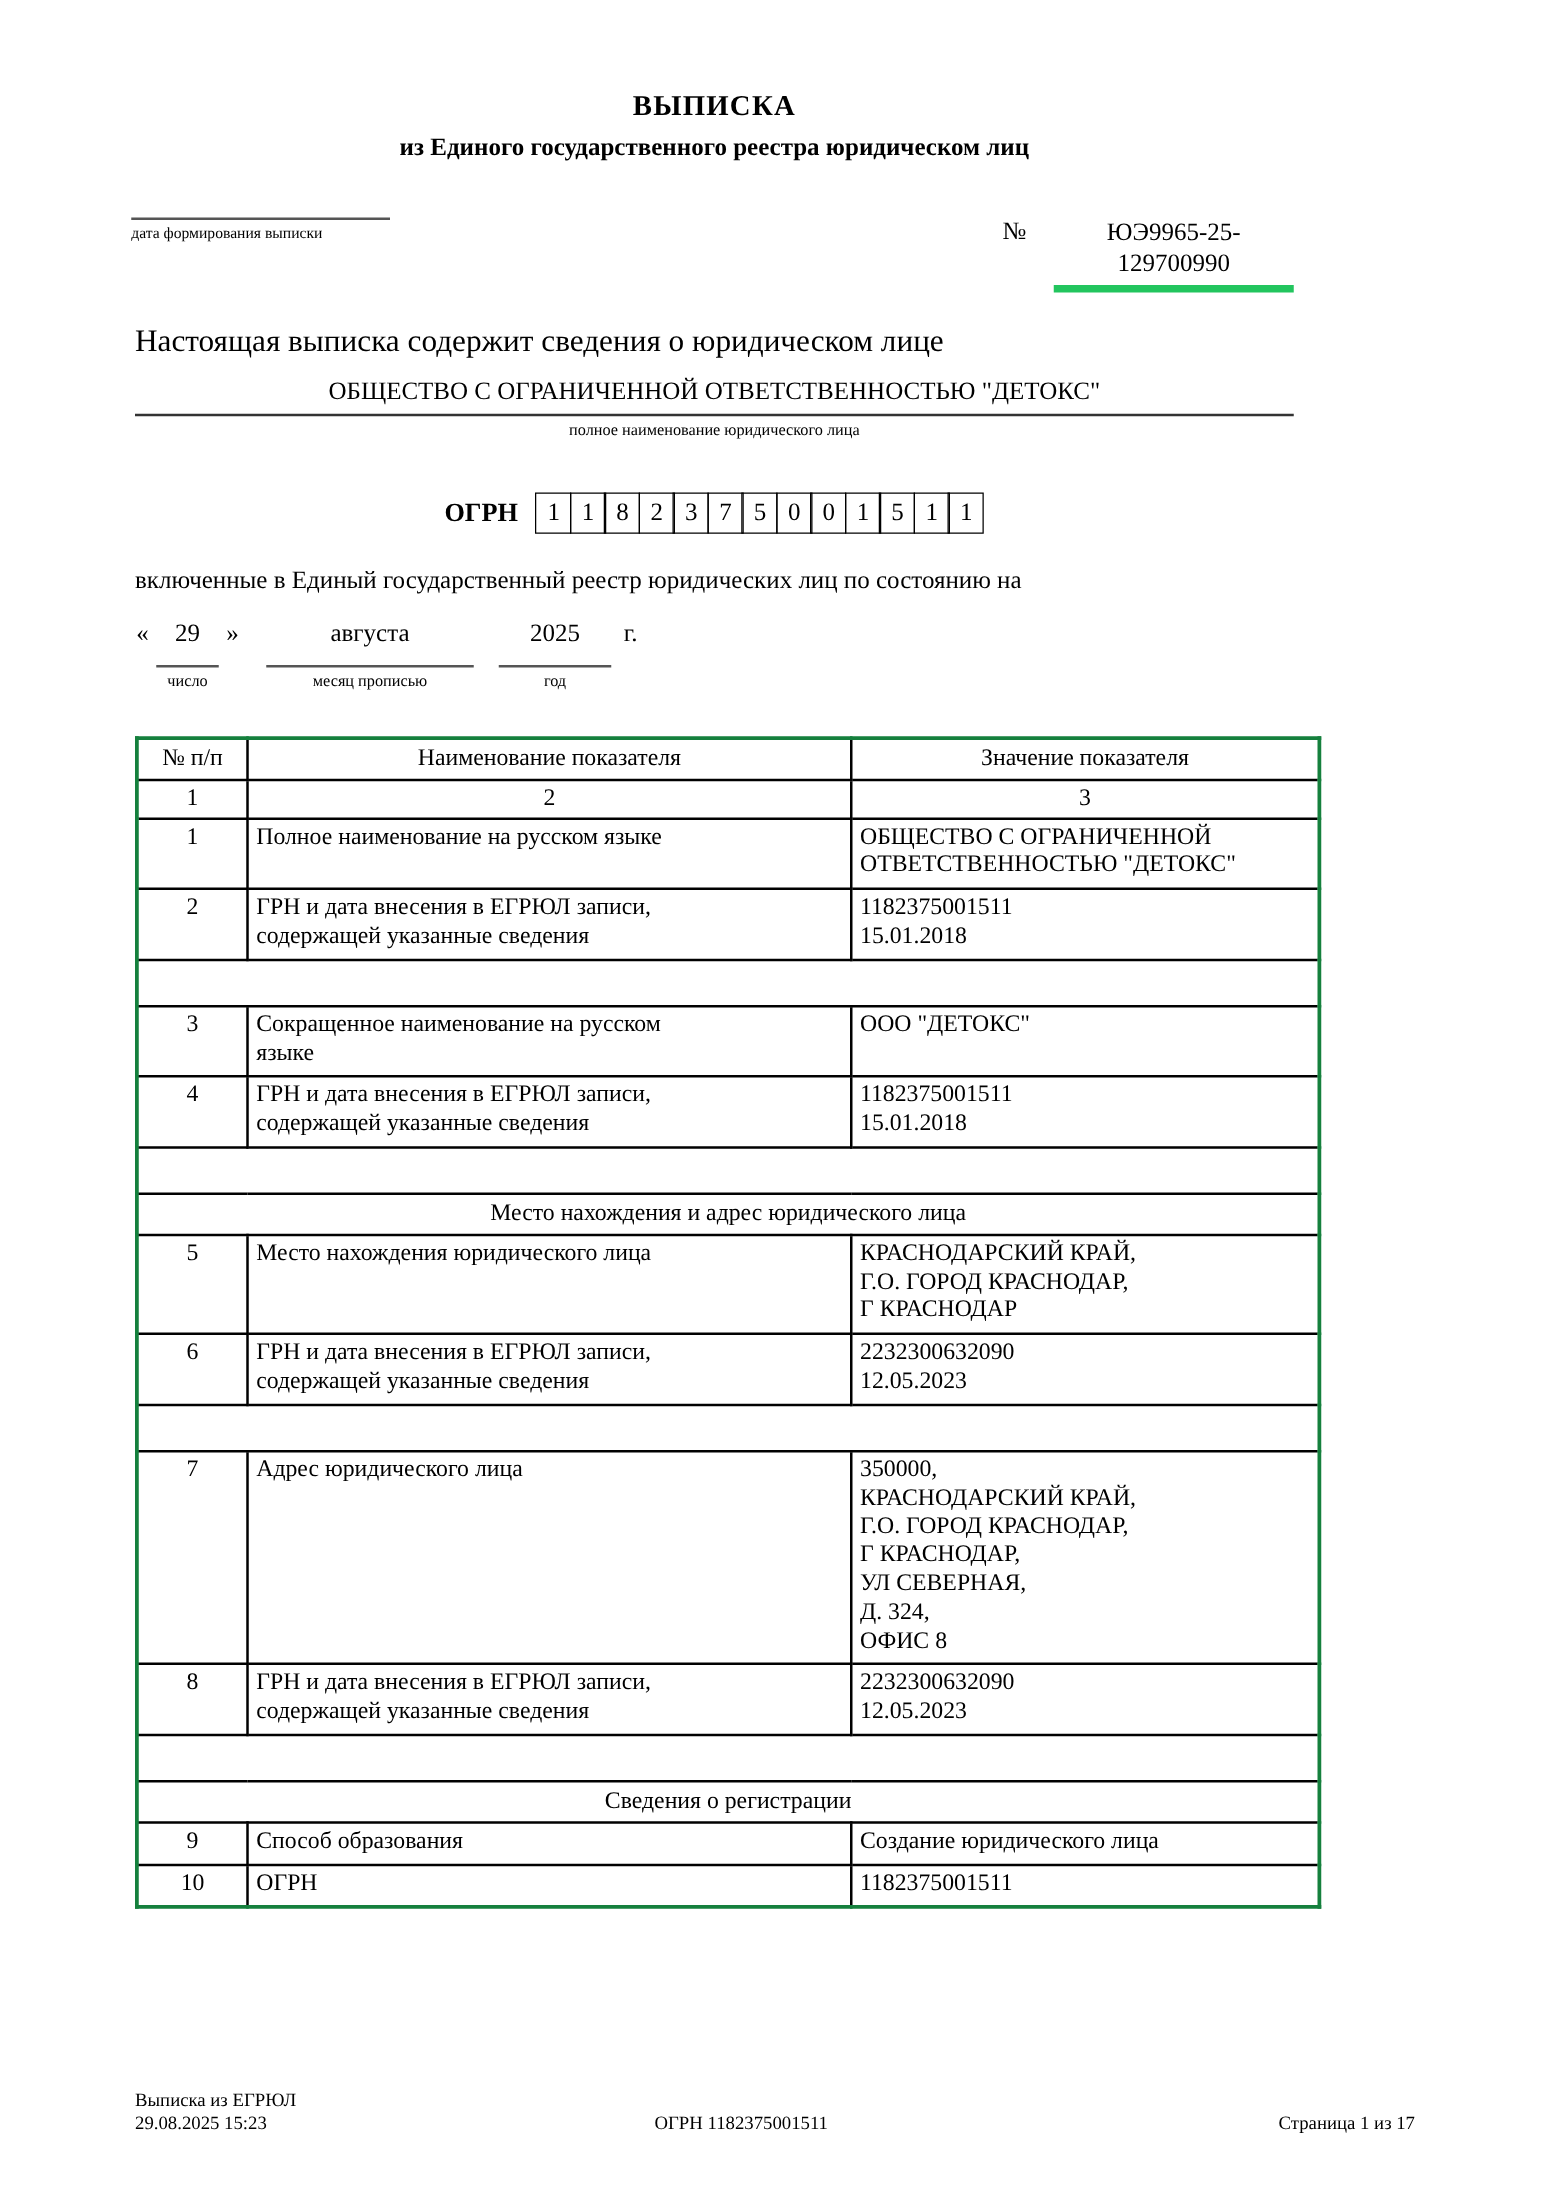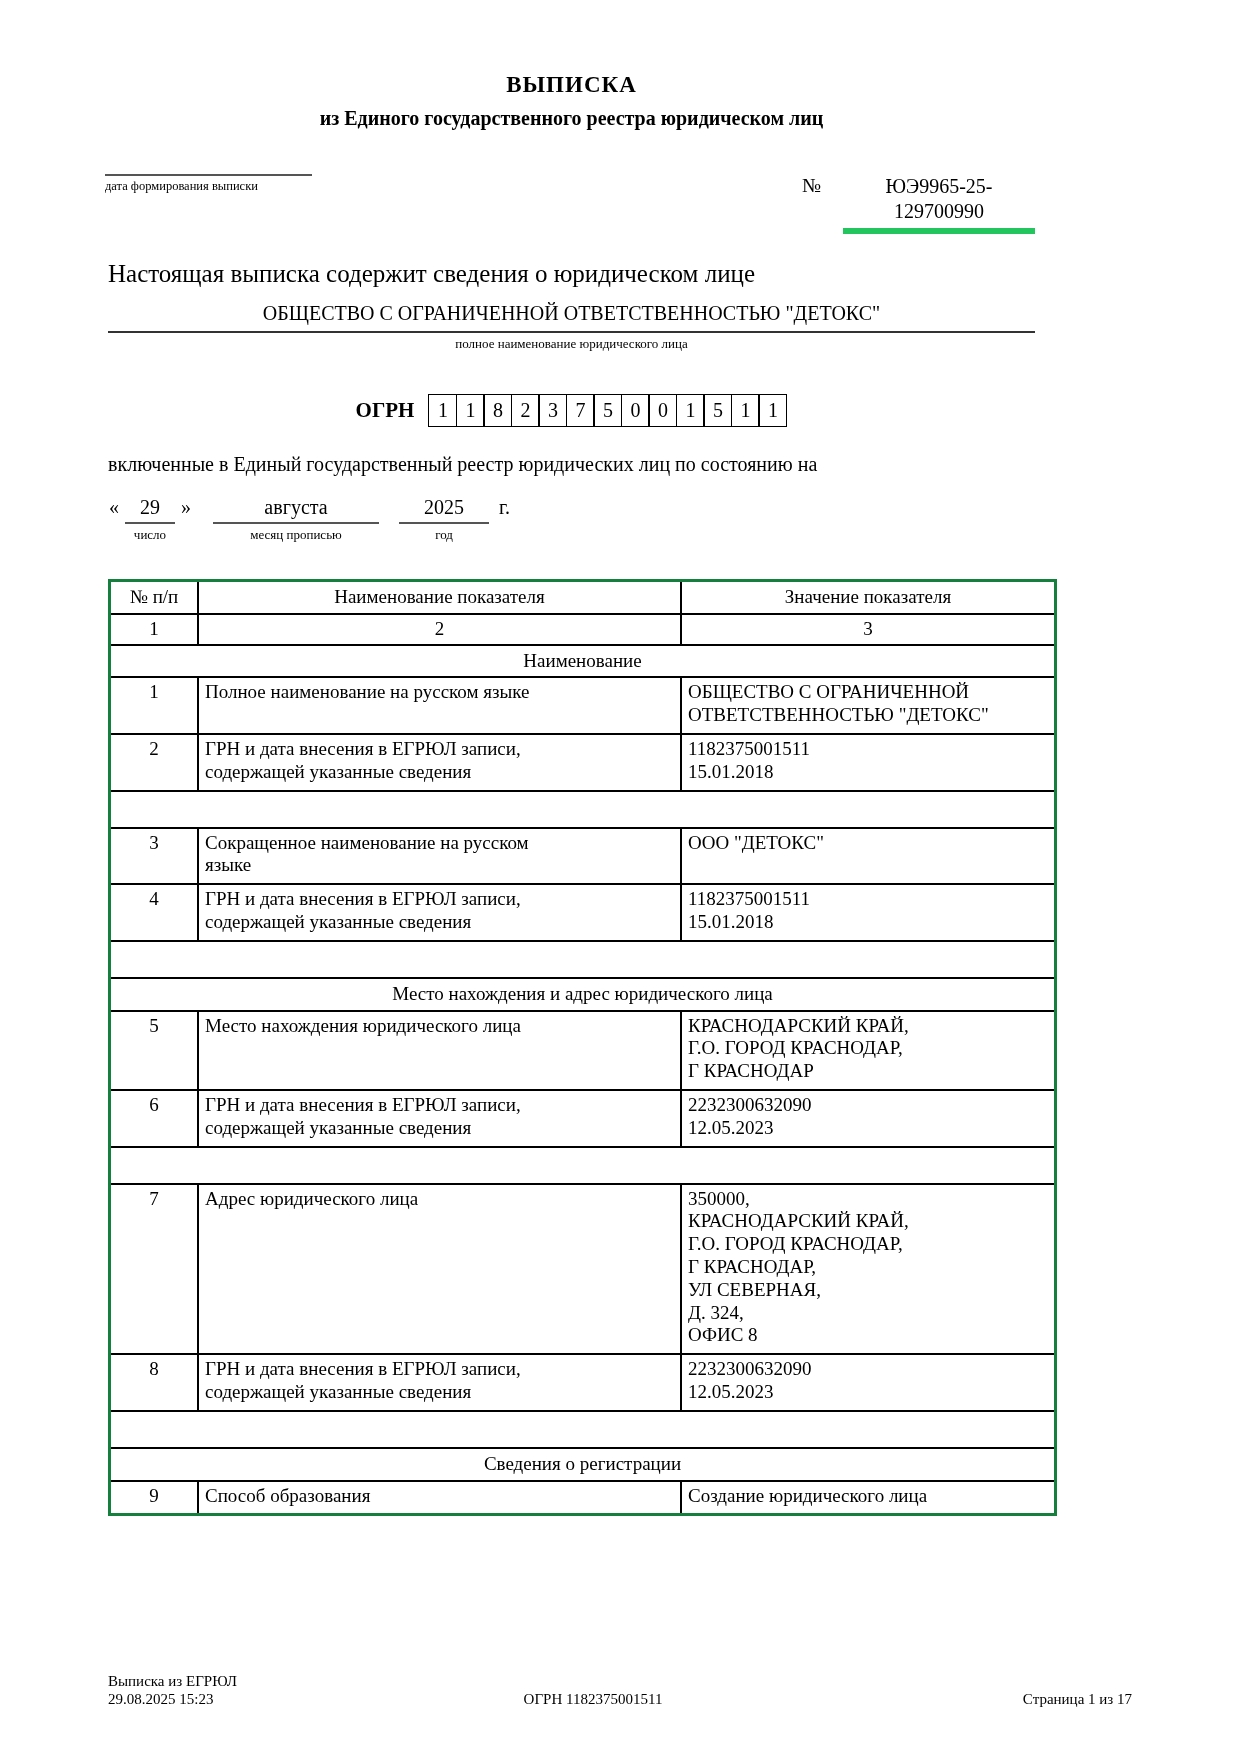--- a/index.html
+++ b/index.html
@@ -40,21 +40,21 @@
     display:flex;align-items:center;justify-content:center;font-size:20px;
   }
   .ogrn-cell:first-child{margin-left:0;}
 
   .included-text{font-size:20px;margin-top:26px;}
 
   
   .dw-row{display:flex;align-items:flex-start;margin-top:18px;margin-left:-5px;}
   .dw-quote{font-size:20px;line-height:26px;padding:0 6px;}
   .dw-group{display:flex;flex-direction:column;}
-  .dw-val{font-size:20px;line-height:26px;text-align:center;border-bottom:2px solid #555;padding:0 4px 2px;}
+  .dw-val{font-size:20px;line-height:26px;text-align:center;border-bottom:2px solid #555;padding:0 4px 12px;}
   .dw-cap{font-size:13px;text-align:center;padding-top:3px;}
   .dw-day .dw-val{min-width:42px;}
   .dw-month{margin-left:16px;}
   .dw-month .dw-val{min-width:158px;}
   .dw-year{margin-left:20px;}
   .dw-year .dw-val{min-width:82px;}
   .dw-g{font-size:20px;line-height:26px;margin-left:10px;}
 
   
   table.register{border-collapse:collapse;margin-top:36px;width:927px;border:3px solid #15803d;table-layout:fixed;}
@@ -152,23 +152,20 @@
         <th class="h-name">Наименование показателя</th>
         <th class="h-value">Значение показателя</th>
       </tr>
       <tr class="colnum-row">
         <td>1</td>
         <td>2</td>
         <td>3</td>
       </tr>
     </thead>
     <tbody>
-        <tr class="section-row">
-          <td colspan="3">Наименование</td>
-        </tr>
         <tr class="data-row">
           <td class="col-num">1</td>
           <td class="col-name">
             <div>Полное наименование на русском языке</div>
           </td>
           <td class="col-value">
             <div>ОБЩЕСТВО С ОГРАНИЧЕННОЙ</div>
             <div>ОТВЕТСТВЕННОСТЬЮ "ДЕТОКС"</div>
           </td>
         </tr>
@@ -272,20 +269,29 @@
         </tr>
         <tr class="data-row">
           <td class="col-num">9</td>
           <td class="col-name">
             <div>Способ образования</div>
           </td>
           <td class="col-value">
             <div>Создание юридического лица</div>
           </td>
         </tr>
+        <tr class="data-row">
+          <td class="col-num">10</td>
+          <td class="col-name">
+            <div>ОГРН</div>
+          </td>
+          <td class="col-value">
+            <div>1182375001511</div>
+          </td>
+        </tr>
       </tbody>
   </table>
 
 </div>
 
 <div class="footer">
   <div class="footer-left">
     <div>Выписка из ЕГРЮЛ</div>
     <div>29.08.2025 15:23</div>
   </div>

